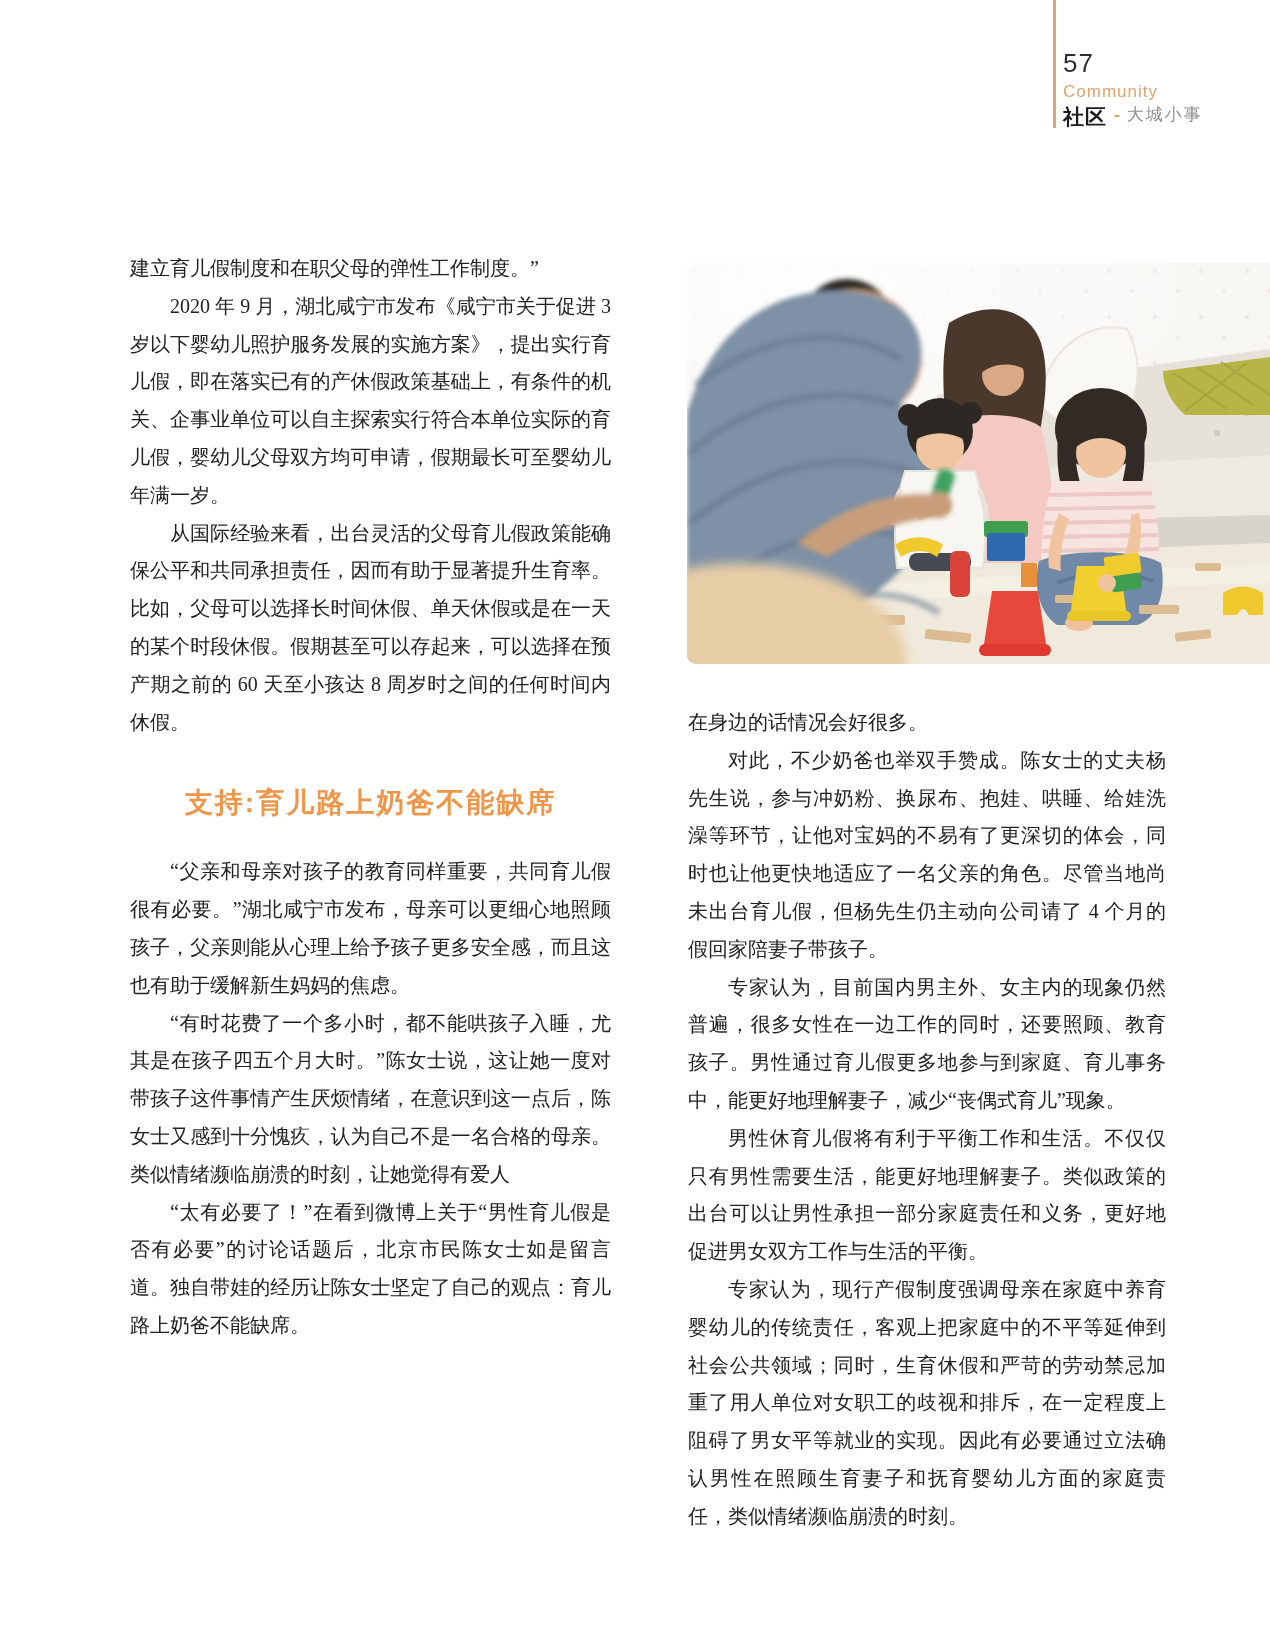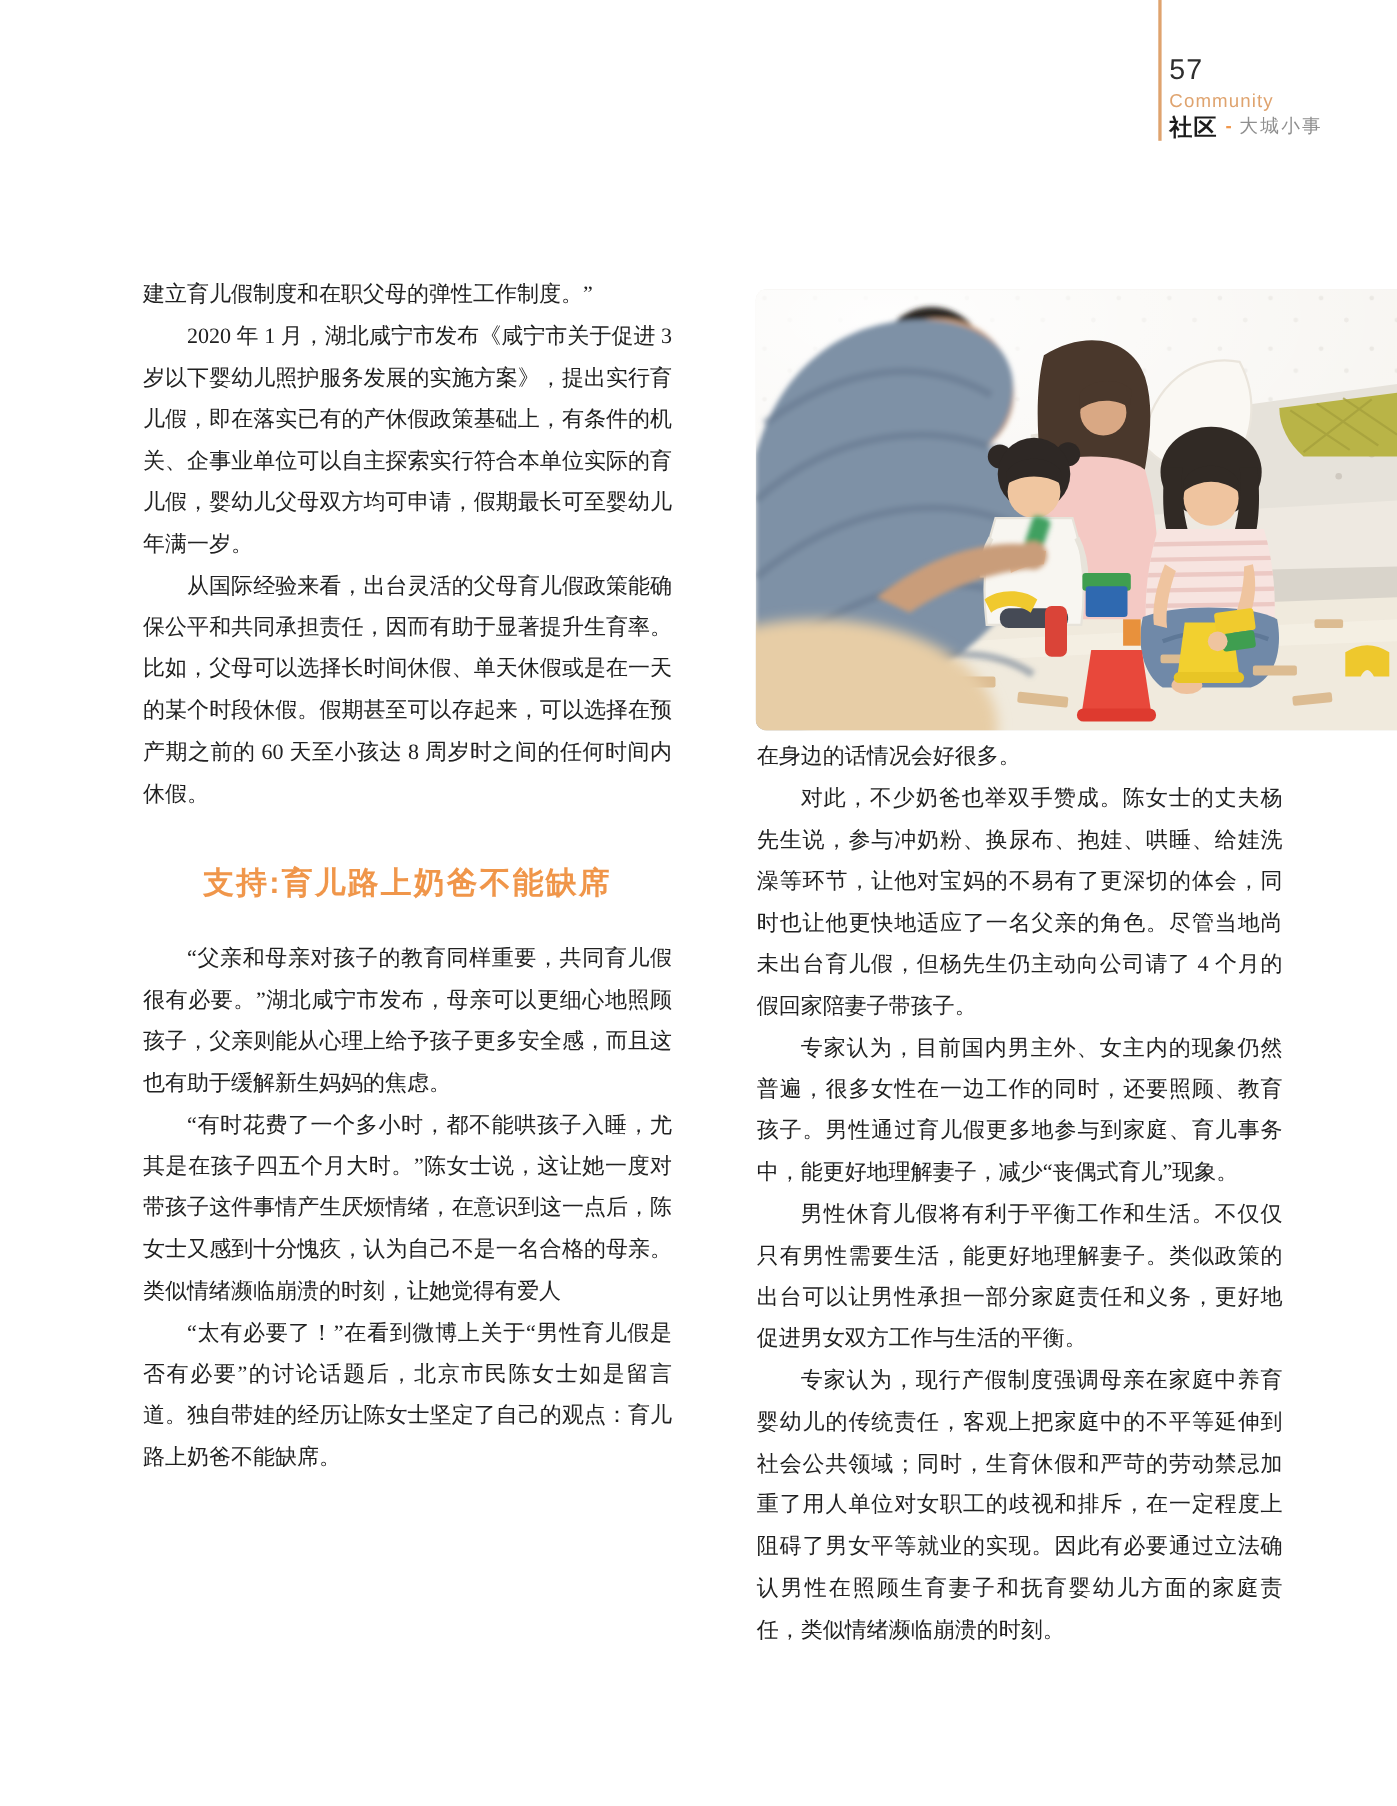--- a/index.html
+++ b/index.html
@@ -25,21 +25,21 @@
   .corner-text{position:absolute;left:10px;top:50px;font-family:"Liberation Sans","DejaVu Sans",sans-serif;line-height:1;}
   .page-number{font-size:26px;font-weight:400;color:#2e2e2e;letter-spacing:1px;}
   .section-en{margin-top:7px;font-size:17px;font-weight:300;letter-spacing:1px;color:var(--accent_soft);}
   .section-zh-row{margin-top:6px;display:flex;align-items:flex-start;gap:7px;}
   .section-zh{font-size:21px;font-weight:700;color:#1b1b1b;letter-spacing:1px;}
   .section-sep{font-size:17px;color:var(--accent);font-weight:700;}
   .section-sub{font-size:17px;color:var(--muted);letter-spacing:2px;}
   
   .col{position:absolute;font-size:20px;line-height:37.8px;text-align:justify;}
   .col-left{left:130px;top:250px;width:481px;}
-  .col-right{left:688px;top:670px;width:478px;}
+  .col-right{left:688px;top:704px;width:478px;}
   .para{margin:0;text-indent:2em;}
   .para.flush{text-indent:0;}
   .section-heading{
     font-family:"Liberation Sans","DejaVu Sans",sans-serif;
     color:var(--accent);
     font-size:28px;font-weight:600;letter-spacing:2px;
     text-align:center;text-indent:0;
     margin:42px 0 30px 0;line-height:40px;
   }
   
@@ -193,21 +193,21 @@
       </g>
 
       <ellipse cx="55" cy="398" rx="165" ry="98" fill="#e7cda6" filter="url(#softer)"></ellipse>
     </svg>
   </div>
 
   <div class="col col-left">
     <div>
 
     <p class="para flush">建立育儿假制度和在职父母的弹性工作制度。”</p>
-        <p class="para">2020 年 1 月，湖北咸宁市发布《咸宁市关于促进 3 岁以下婴幼儿照护服务发展的实施方案》，提出实行育儿假，即在落实已有的产休假政策基础上，有条件的机关、企事业单位可以自主探索实行符合本单位实际的育儿假，婴幼儿父母双方均可申请，假期最长可至婴幼儿年满一岁。</p>
+        <p class="para">2020 年 9 月，湖北咸宁市发布《咸宁市关于促进 3 岁以下婴幼儿照护服务发展的实施方案》，提出实行育儿假，即在落实已有的产休假政策基础上，有条件的机关、企事业单位可以自主探索实行符合本单位实际的育儿假，婴幼儿父母双方均可申请，假期最长可至婴幼儿年满一岁。</p>
         <p class="para">从国际经验来看，出台灵活的父母育儿假政策能确保公平和共同承担责任，因而有助于显著提升生育率。比如，父母可以选择长时间休假、单天休假或是在一天的某个时段休假。假期甚至可以存起来，可以选择在预产期之前的 60 天至小孩达 8 周岁时之间的任何时间内休假。</p>
       </div>
     <h2 class="section-heading">支持:育儿路上奶爸不能缺席</h2>
     <div>
 
     <p class="para">“父亲和母亲对孩子的教育同样重要，共同育儿假很有必要。”湖北咸宁市发布，母亲可以更细心地照顾孩子，父亲则能从心理上给予孩子更多安全感，而且这也有助于缓解新生妈妈的焦虑。</p>
         <p class="para">“有时花费了一个多小时，都不能哄孩子入睡，尤其是在孩子四五个月大时。”陈女士说，这让她一度对带孩子这件事情产生厌烦情绪，在意识到这一点后，陈女士又感到十分愧疚，认为自己不是一名合格的母亲。类似情绪濒临崩溃的时刻，让她觉得有爱人</p>
         <p class="para">“太有必要了！”在看到微博上关于“男性育儿假是否有必要”的讨论话题后，北京市民陈女士如是留言道。独自带娃的经历让陈女士坚定了自己的观点：育儿路上奶爸不能缺席。</p>
       </div>
   </div>

